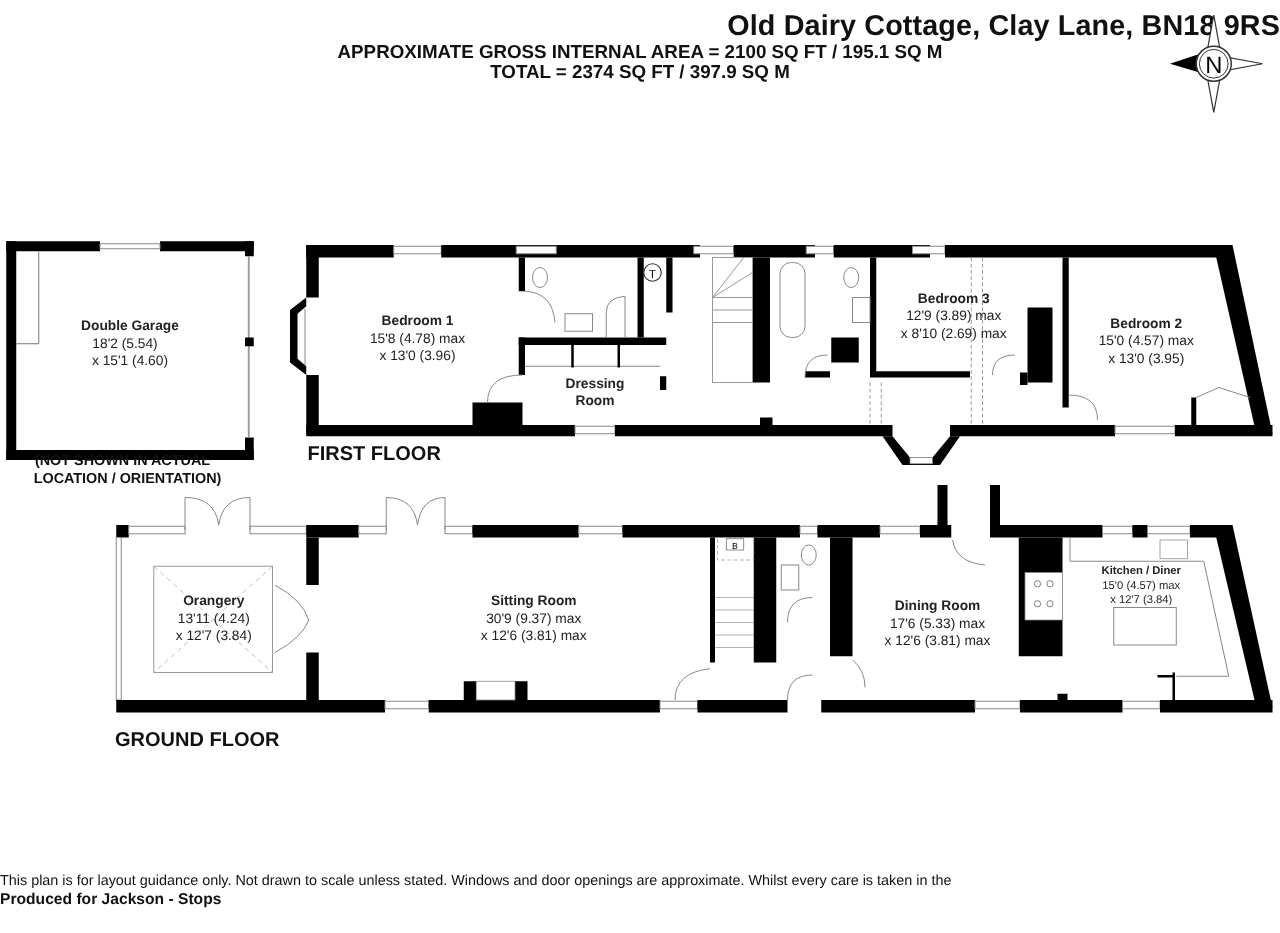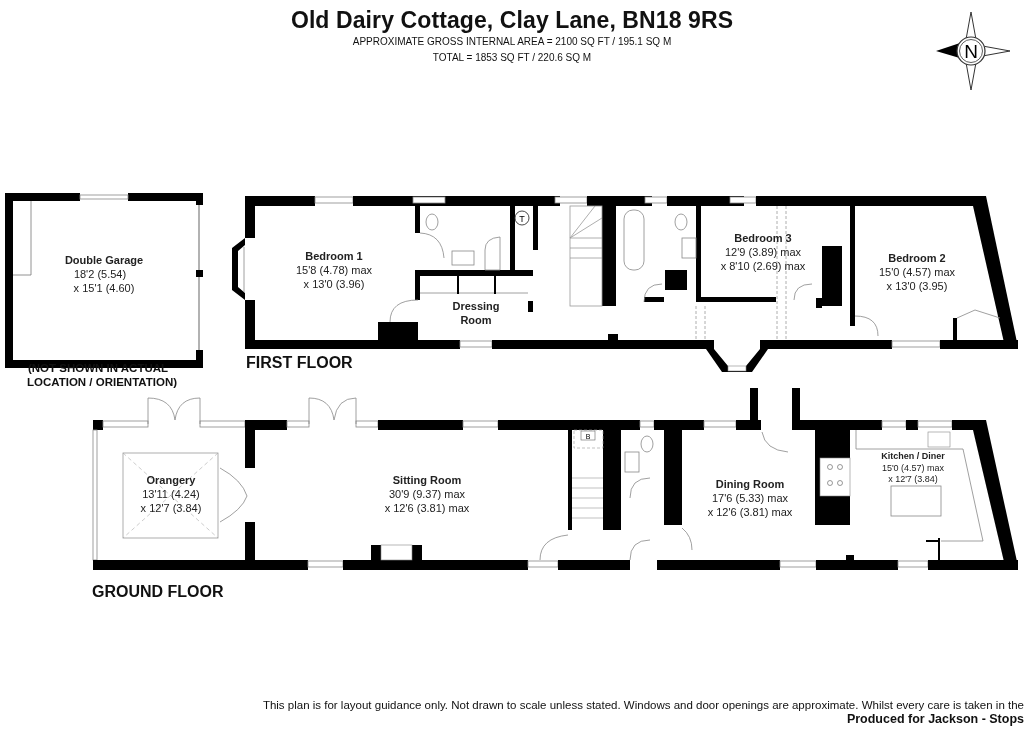--- a/index.html
+++ b/index.html
@@ -1,35 +1,35 @@
 <!DOCTYPE html>
 <html><head>
 <meta charset="utf-8">
 <style>
   html, body { margin: 0; padding: 0; background: #ffffff; }
   body { width: 1024px; height: 746px; position: relative; overflow: hidden; font-family: "Liberation Sans", sans-serif; color: #111; }
   .header { position: absolute; left: 0; top: 6px; width: 1024px; text-align: center; }
-  .title { font-size: 23px; font-weight: bold; line-height: 28px; letter-spacing: 0.1px; }
-  .sub { font-size: 10px; font-weight: normal; line-height: 16px; }
+  .title { font-size: 23px; font-weight: bold; line-height: 28px; letter-spacing: 0.1px; text-align: right; }
+  .sub { font-size: 15px; font-weight: bold; line-height: 16px; }
   .compass { position: absolute; left: 930px; top: 10px; width: 82px; height: 82px; }
   svg.plan { position: absolute; left: 0; top: 0; }
   .room-label { font-family: "Liberation Sans", sans-serif; font-size: 11px; font-weight: bold; fill: #222; text-anchor: middle; }
   .room-dim { font-family: "Liberation Sans", sans-serif; font-size: 11px; fill: #222; text-anchor: middle; }
   .floor-label { font-family: "Liberation Sans", sans-serif; font-size: 16px; font-weight: bold; fill: #111; }
   .note { font-family: "Liberation Sans", sans-serif; font-size: 11.5px; font-weight: bold; fill: #111; text-anchor: middle; }
-  .footer { position: absolute; left: 0; top: 698px; width: 1024px; text-align: right; font-size: 11.5px; line-height: 14px; }
-  .footer .prod { font-weight: bold; font-size: 12.5px; margin-left: 41px; }
+  .footer { position: absolute; left: 0; top: 698px; width: 1024px; text-align: left; font-size: 11.5px; line-height: 14px; }
+  .footer .prod { font-weight: bold; font-size: 12.5px; }
 </style>
 </head>
 <body>
 
 <div class="header">
   <div class="title">Old Dairy Cottage, Clay Lane, BN18 9RS</div>
   <div class="sub">APPROXIMATE GROSS INTERNAL AREA = 2100 SQ FT / 195.1 SQ M</div>
-  <div class="sub">TOTAL = 1853 SQ FT / 220.6 SQ M</div>
+  <div class="sub">TOTAL = 2374 SQ FT / 397.9 SQ M</div>
 </div>
 
 <svg class="compass" viewBox="0 0 82 82">
   <polygon points="41,2 47,35 41,41 35,35" fill="#fff" stroke="#333" stroke-width="1"></polygon>
   <polygon points="41,80 47,47 41,41 35,47" fill="#fff" stroke="#333" stroke-width="1"></polygon>
   <polygon points="80,41 47,35 41,41 47,47" fill="#fff" stroke="#333" stroke-width="1"></polygon>
   <polygon points="6,41 30,33 33,49" fill="#000"></polygon>
   <circle cx="41" cy="41" r="14" fill="#fff" stroke="#333" stroke-width="1.2"></circle>
   <circle cx="41" cy="41" r="11.5" fill="none" stroke="#333" stroke-width="0.8"></circle>
   <text x="41" y="48" text-anchor="middle" font-family="Liberation Sans, sans-serif" font-size="19" fill="#000">N</text>

